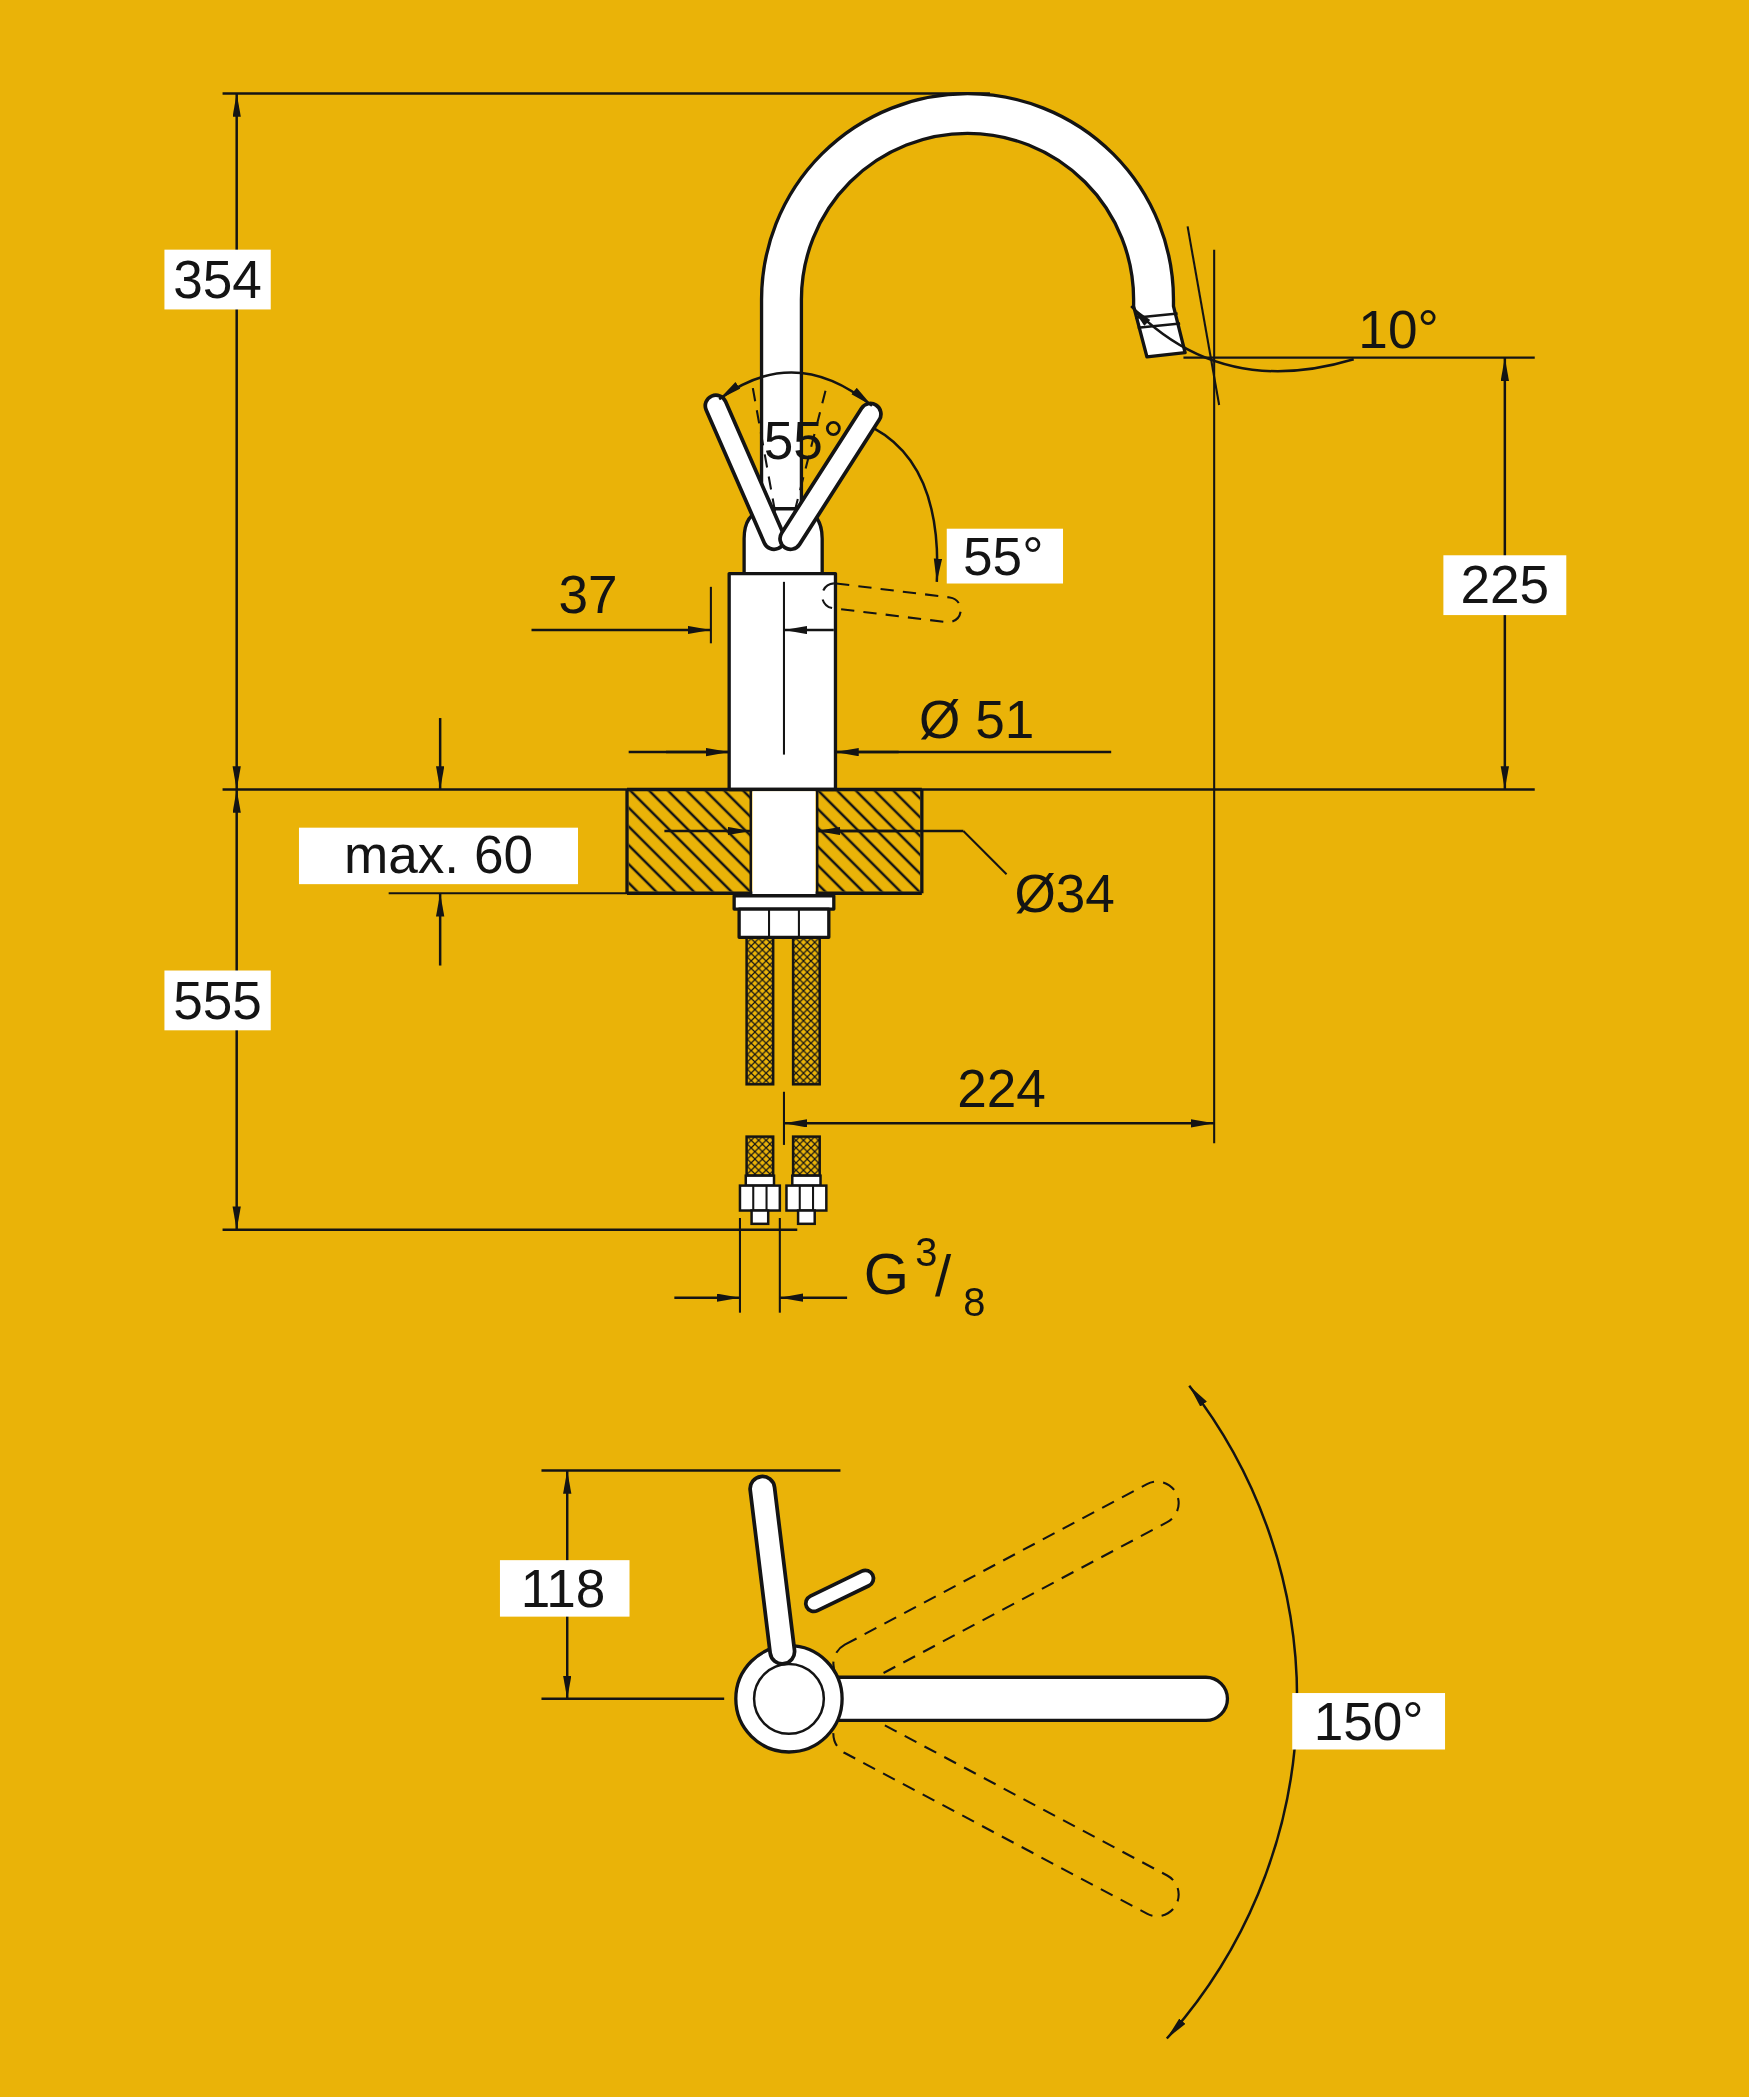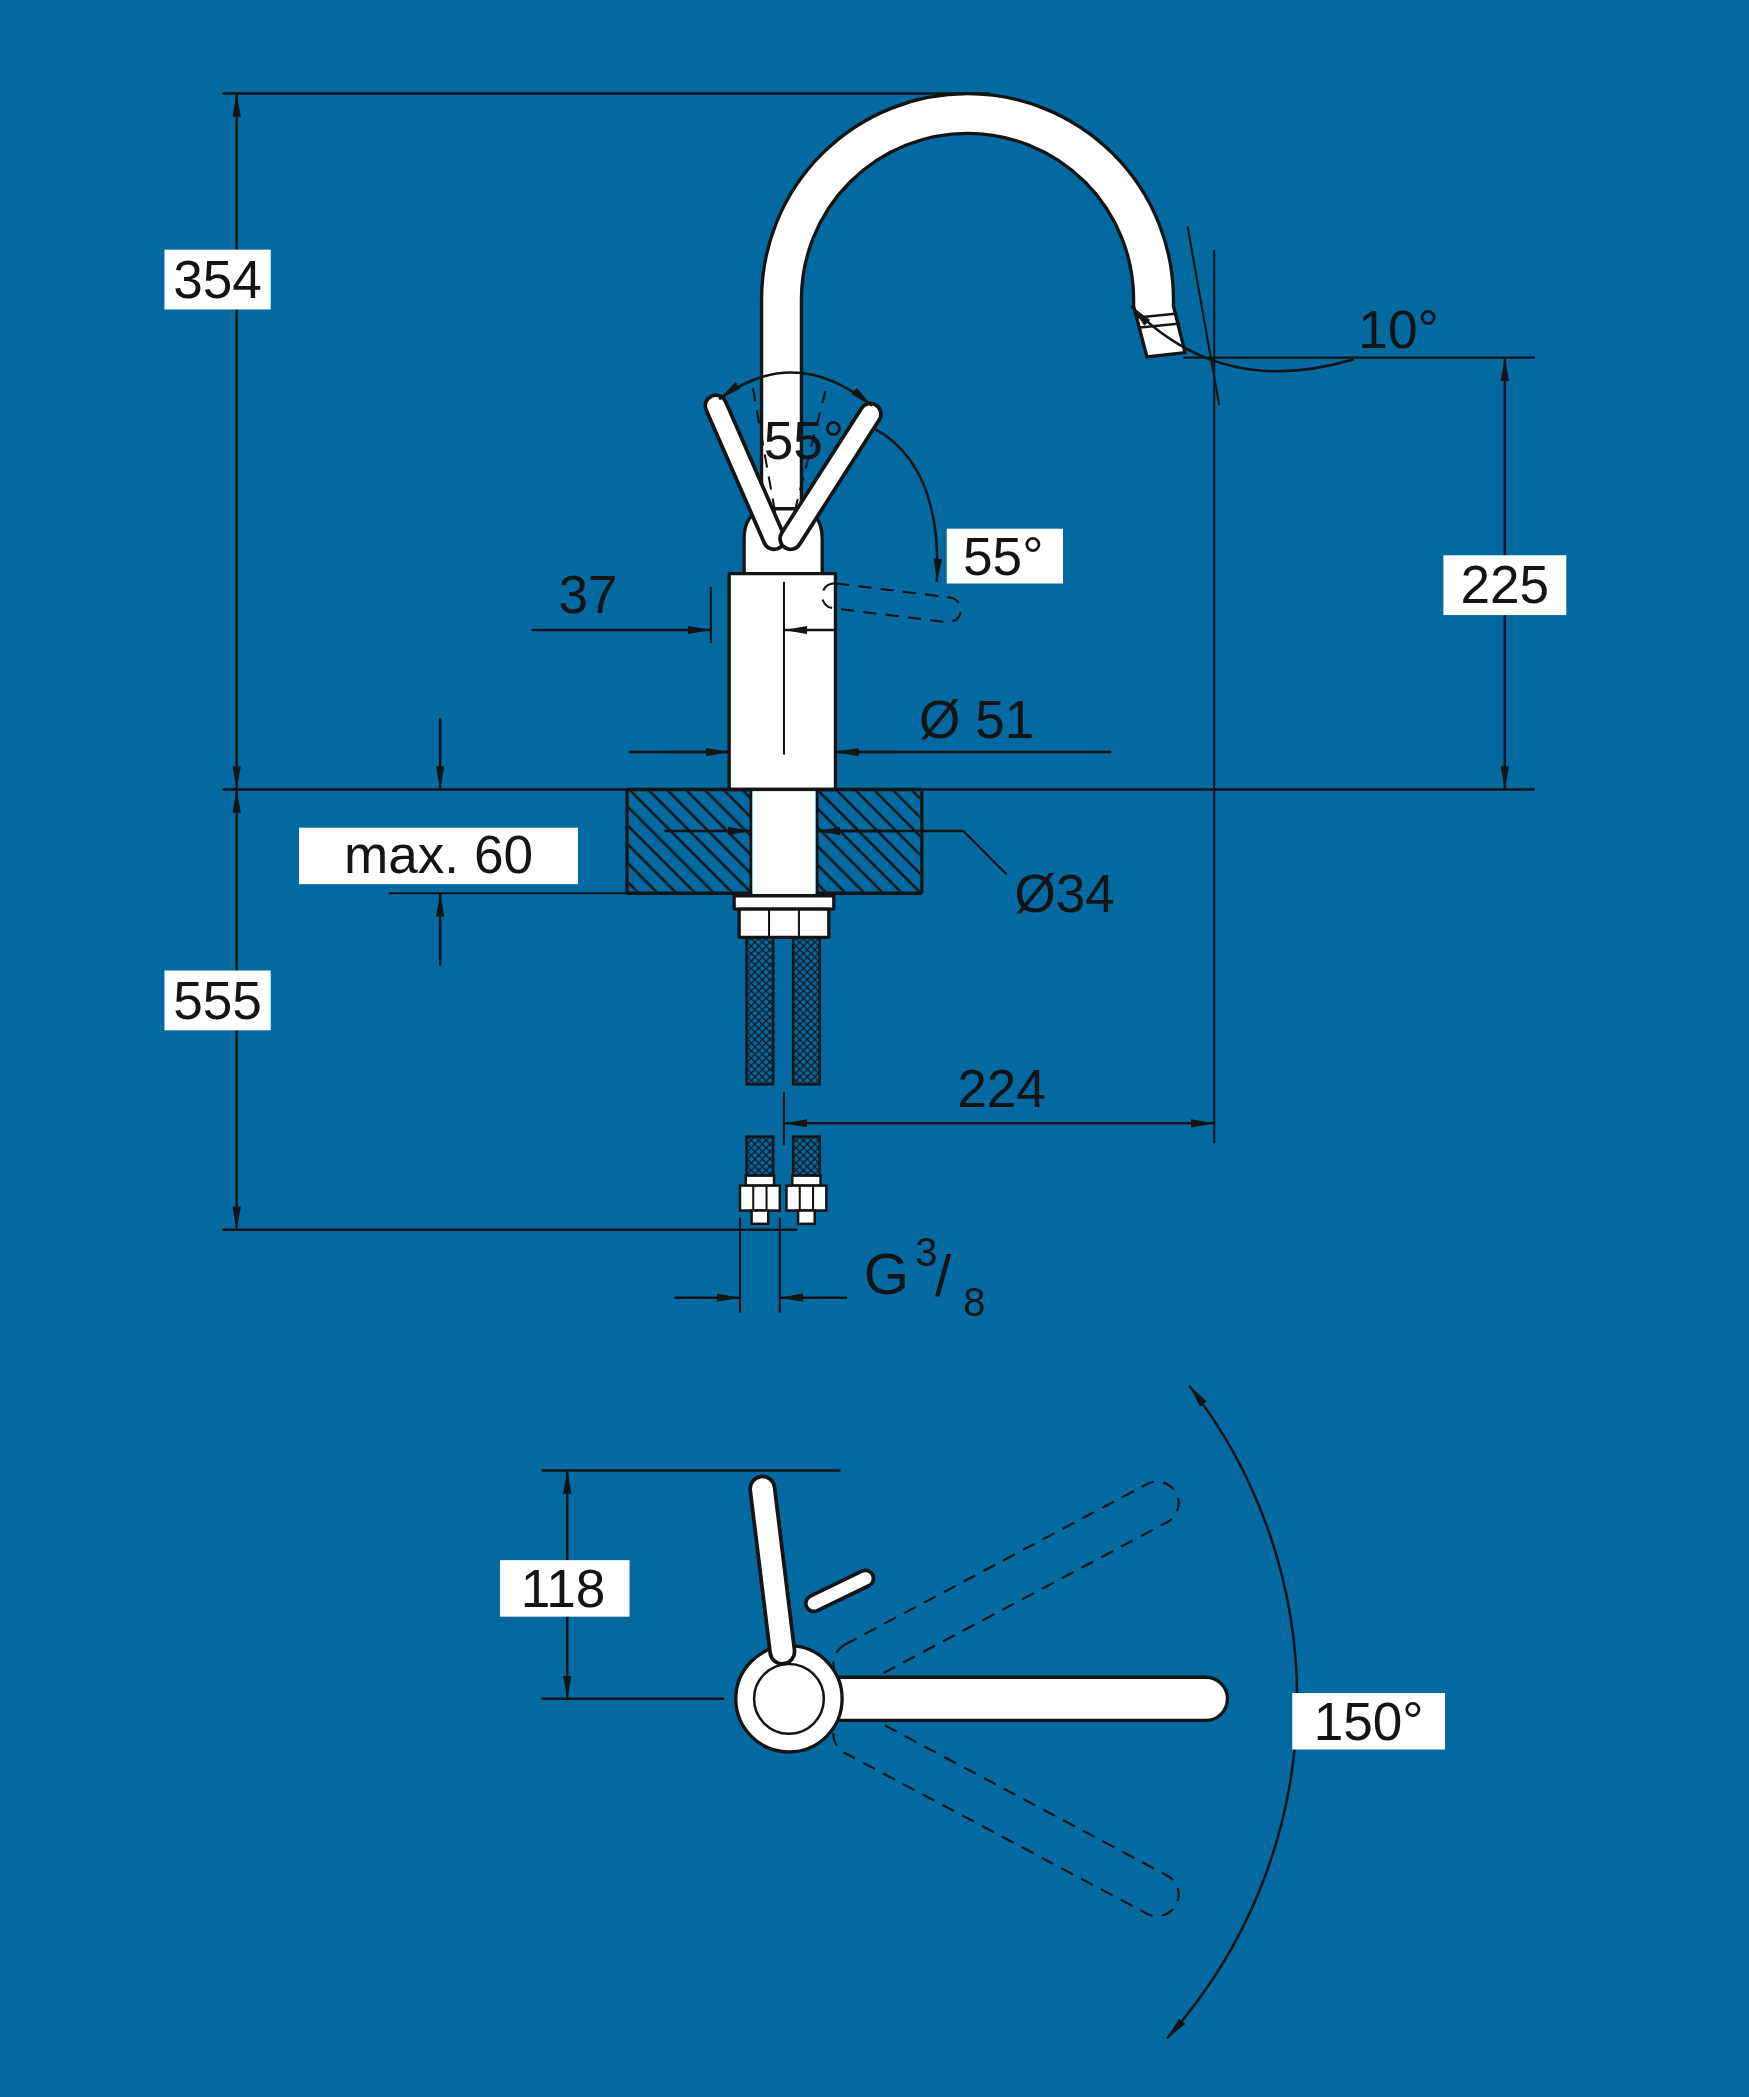--- a/index.html
+++ b/index.html
@@ -1,16 +1,16 @@
 <!DOCTYPE html>
 <html style="font-size:13.3px"><head>
 <meta charset="utf-8">
 <style>
   html,body{margin:0;padding:0;background:#ffffff;}
-  .stage{position:relative;width:1749px;height:2098px;background:#0369a1;}
+  .stage{position:relative;width:1749px;height:2098px;background:#eab308;}
   svg{display:block;}
   .ln-obj{stroke:#141414;stroke-width:4;fill:none;stroke-linejoin:round;}
   .ln-med{stroke:#141414;stroke-width:3;fill:none;}
   .ln-thin{stroke:#141414;stroke-width:2.5;fill:none;}
   .dashed{stroke-dasharray:16 11;}
   .wfill{fill:#ffffff;}
   .t{font-family:"Liberation Sans",sans-serif;font-size:64px;fill:#141414;}
   .ts{font-family:"Liberation Sans",sans-serif;font-size:48px;fill:#141414;}
   .tl{font-family:"Liberation Sans",sans-serif;font-size:70px;fill:#141414;}
   text{user-select:none;}

